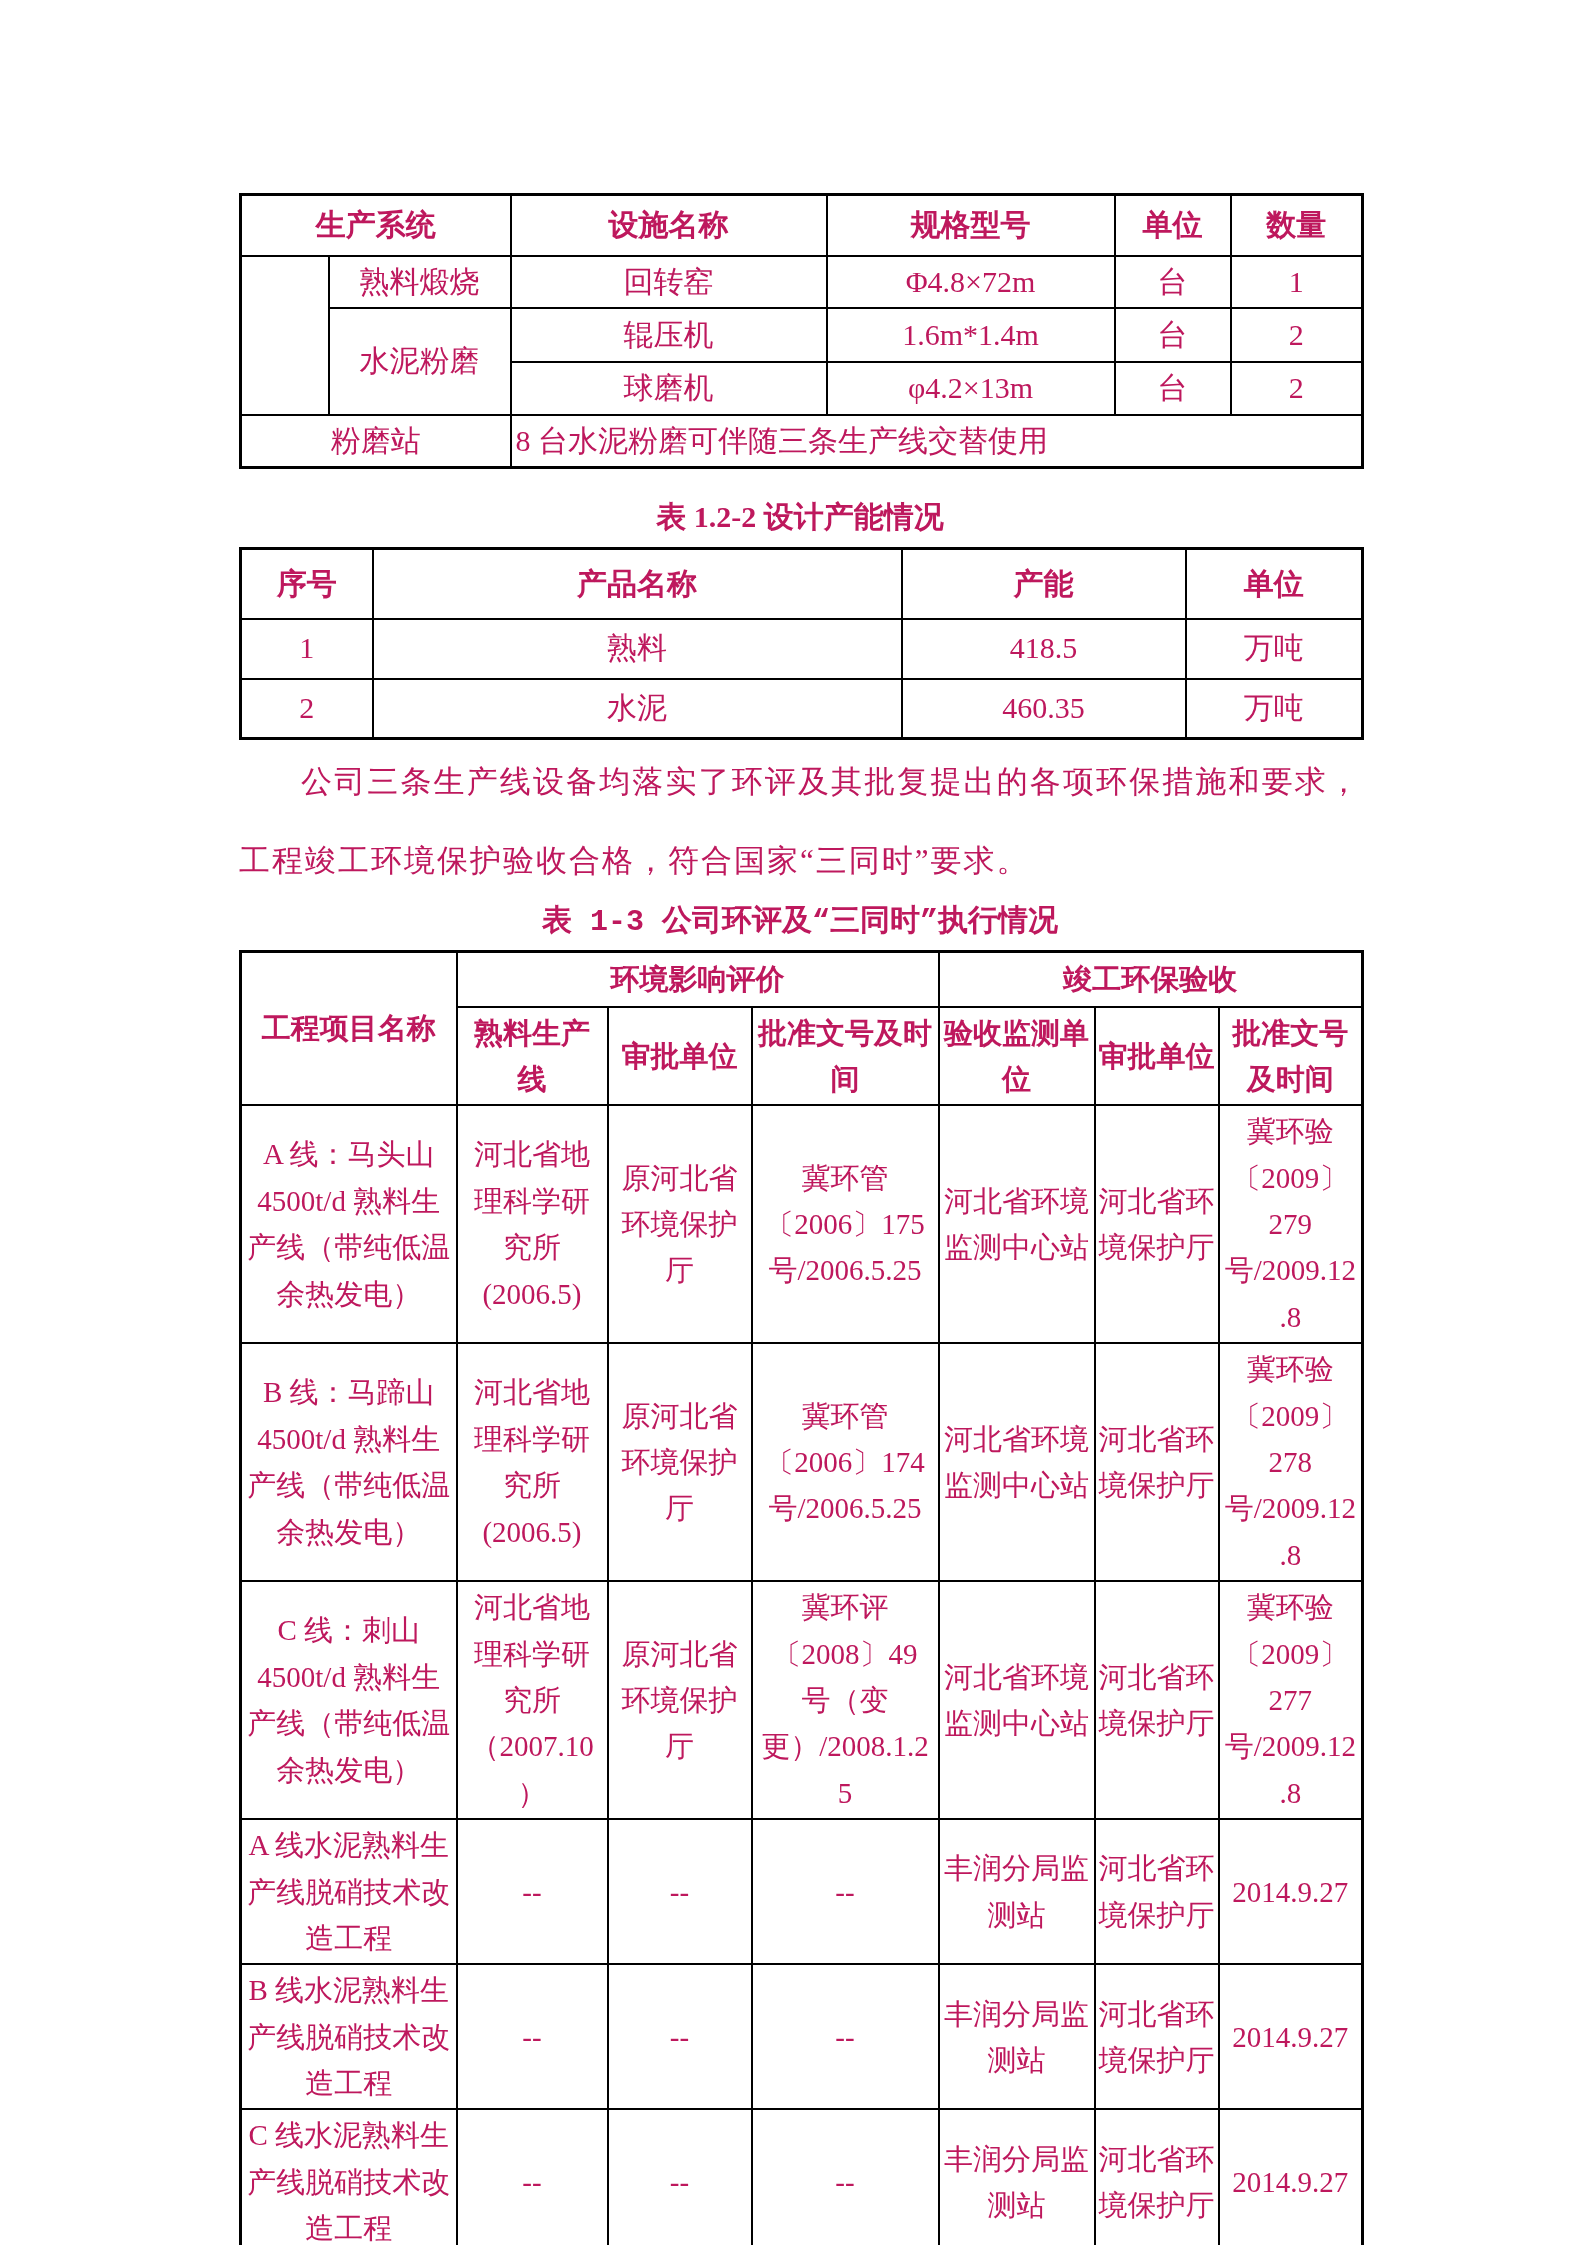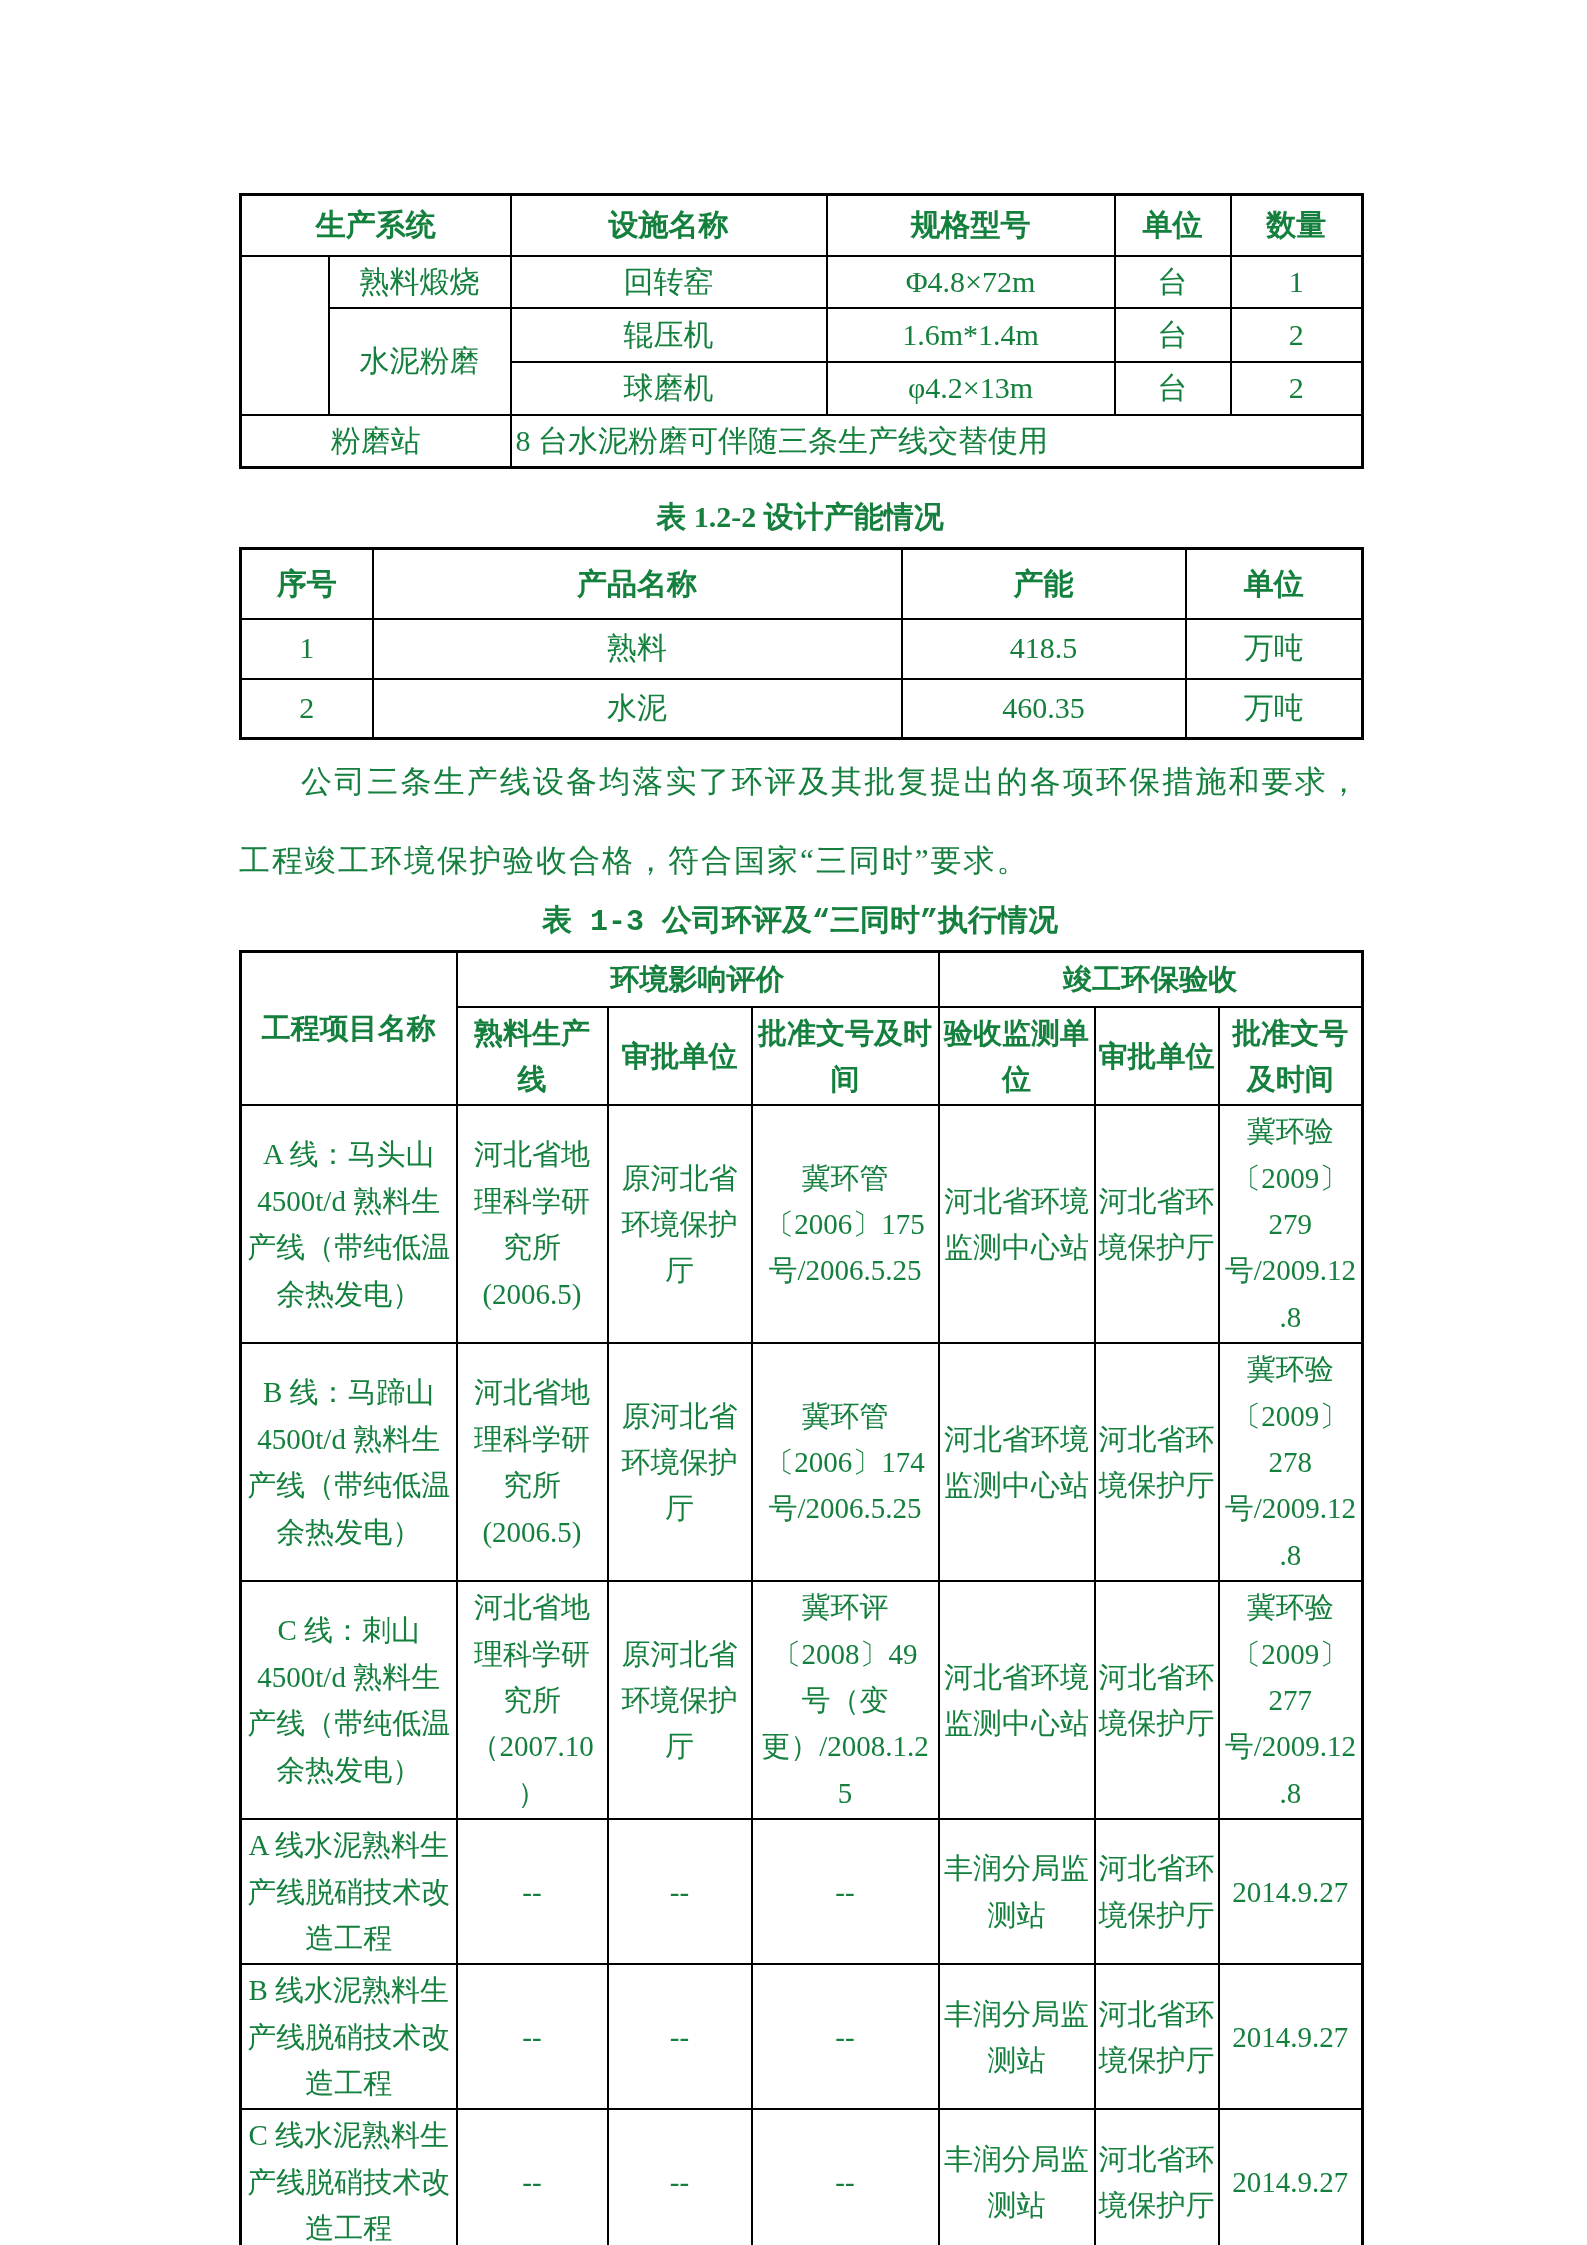--- a/index.html
+++ b/index.html
@@ -2,21 +2,21 @@
 <html><head>
 <meta charset="utf-8">
 <style>
   html, body { margin: 0; padding: 0; background: #ffffff; }
   .page {
     position: relative;
     width: 1587px;
     height: 2245px;
     background: #ffffff;
     font-family: "Liberation Serif", "DejaVu Serif", serif;
-    color: #15803d;
+    color: #be185d;
     overflow: hidden;
   }
   .content {
     position: absolute;
     left: 239px;
     top: 0;
     width: 1122px;
   }
   table.doc {
     border-collapse: collapse;

